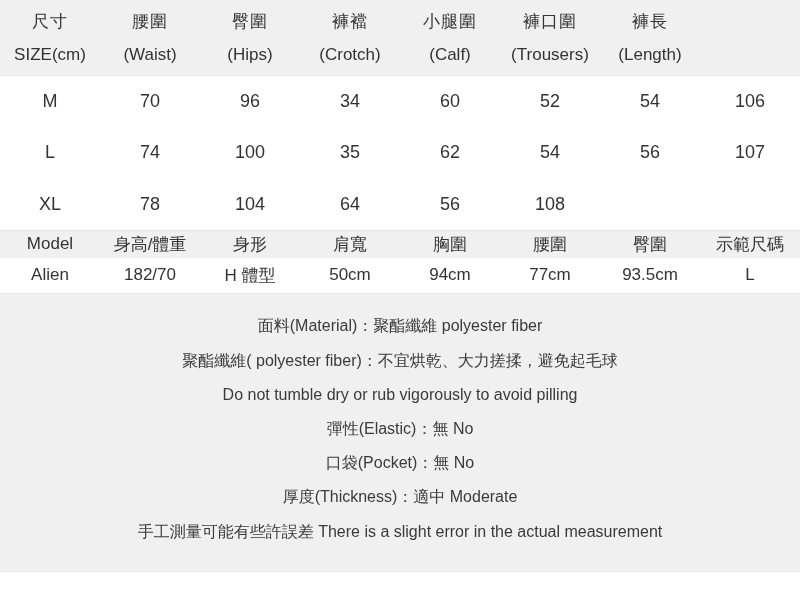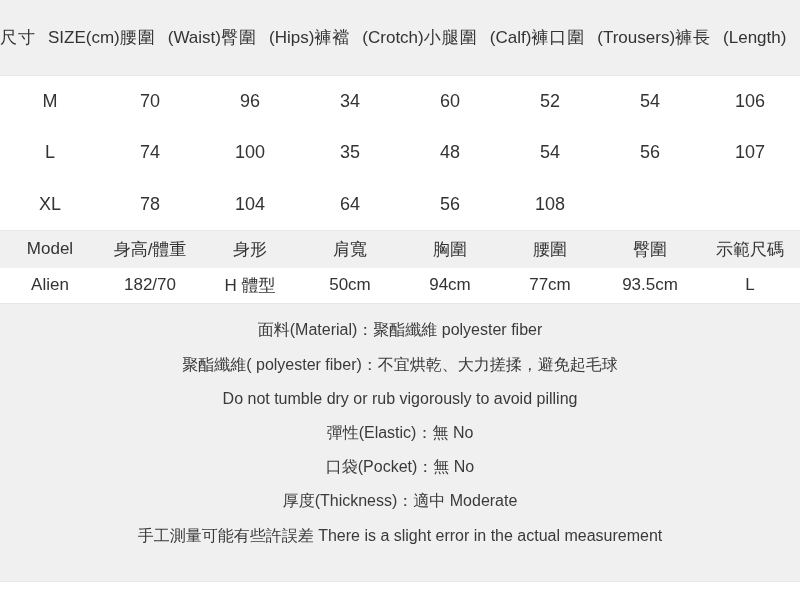--- a/index.html
+++ b/index.html
@@ -30,50 +30,50 @@
   }
   
   .table-header {
     background: #f0f0f1;
     height: 76px;
     border-bottom: 1px solid #e7e7e8;
     box-sizing: border-box;
   }
   .table-header .hcell {
     display: flex;
-    flex-direction: row;
+    flex-direction: column;
     align-items: center;
     justify-content: center;
     gap: 12px;
     font-size: 17px;
   }
   .table-header .zh { letter-spacing: 1px; }
   
   .size-rows { background: #ffffff; }
   .size-row { height: 51.3px; }
   .size-row .cell { font-size: 18px; }
   
   .model-header-row {
     background: #f0f0f1;
-    height: 38px;
+    height: 28px;
     font-size: 17px;
     border-top: 1px solid #e7e7e8;
     box-sizing: border-box;
   }
   
   .model-value-row {
     background: #ffffff;
     height: 35px;
     font-size: 17px;
   }
   
   .notes {
     background: #f0f0f1;
     height: 279px;
-    padding-top: 10px;
+    padding-top: 16px;
     box-sizing: border-box;
     border-top: 1px solid #e7e7e8;
     border-bottom: 1px solid #e7e7e8;
   }
   .note-line {
     height: 34.2px;
     display: flex;
     align-items: center;
     justify-content: center;
     font-size: 16px;
@@ -130,21 +130,21 @@
       <div class="cell">60</div>
       <div class="cell">52</div>
       <div class="cell">54</div>
       <div class="cell">106</div>
     </div>
     <div class="grid8 size-row">
       <div class="cell">L</div>
       <div class="cell">74</div>
       <div class="cell">100</div>
       <div class="cell">35</div>
-      <div class="cell">48</div>
+      <div class="cell">62</div>
       <div class="cell">54</div>
       <div class="cell">56</div>
       <div class="cell">107</div>
     </div>
     <div class="grid8 size-row">
       <div class="cell">XL</div>
       <div class="cell">78</div>
       <div class="cell">104</div>
       <div class="cell">64</div>
       <div class="cell">56</div>

